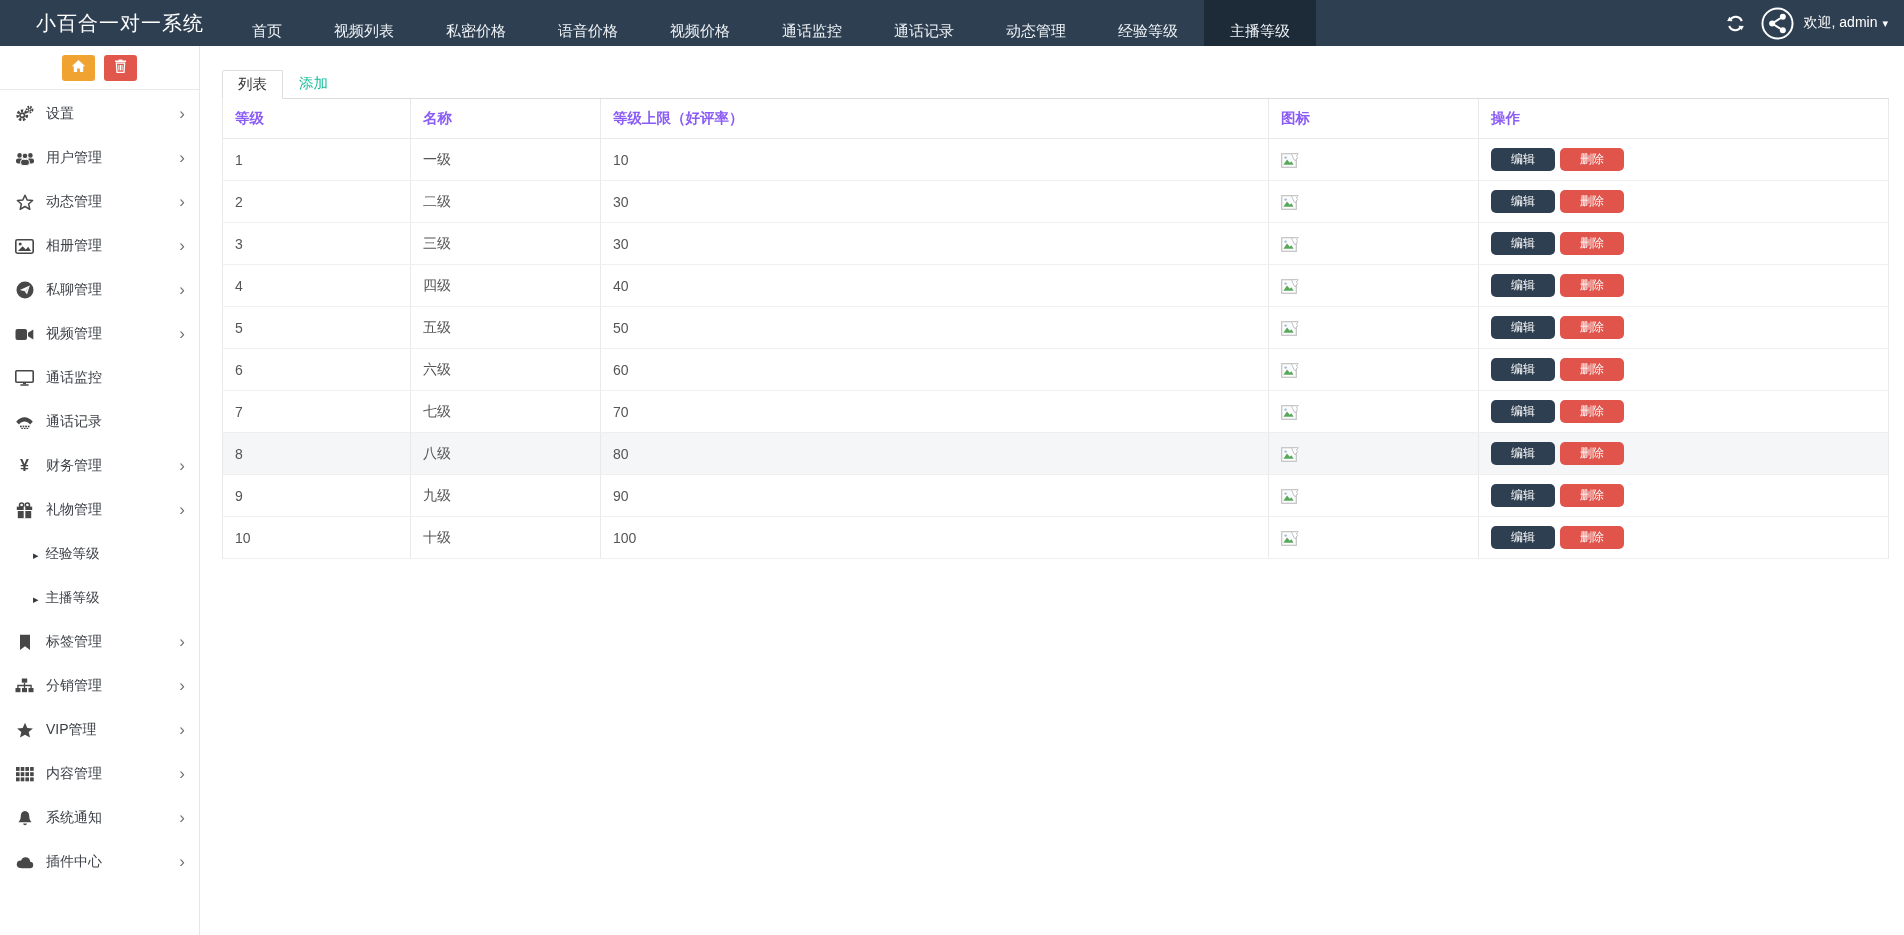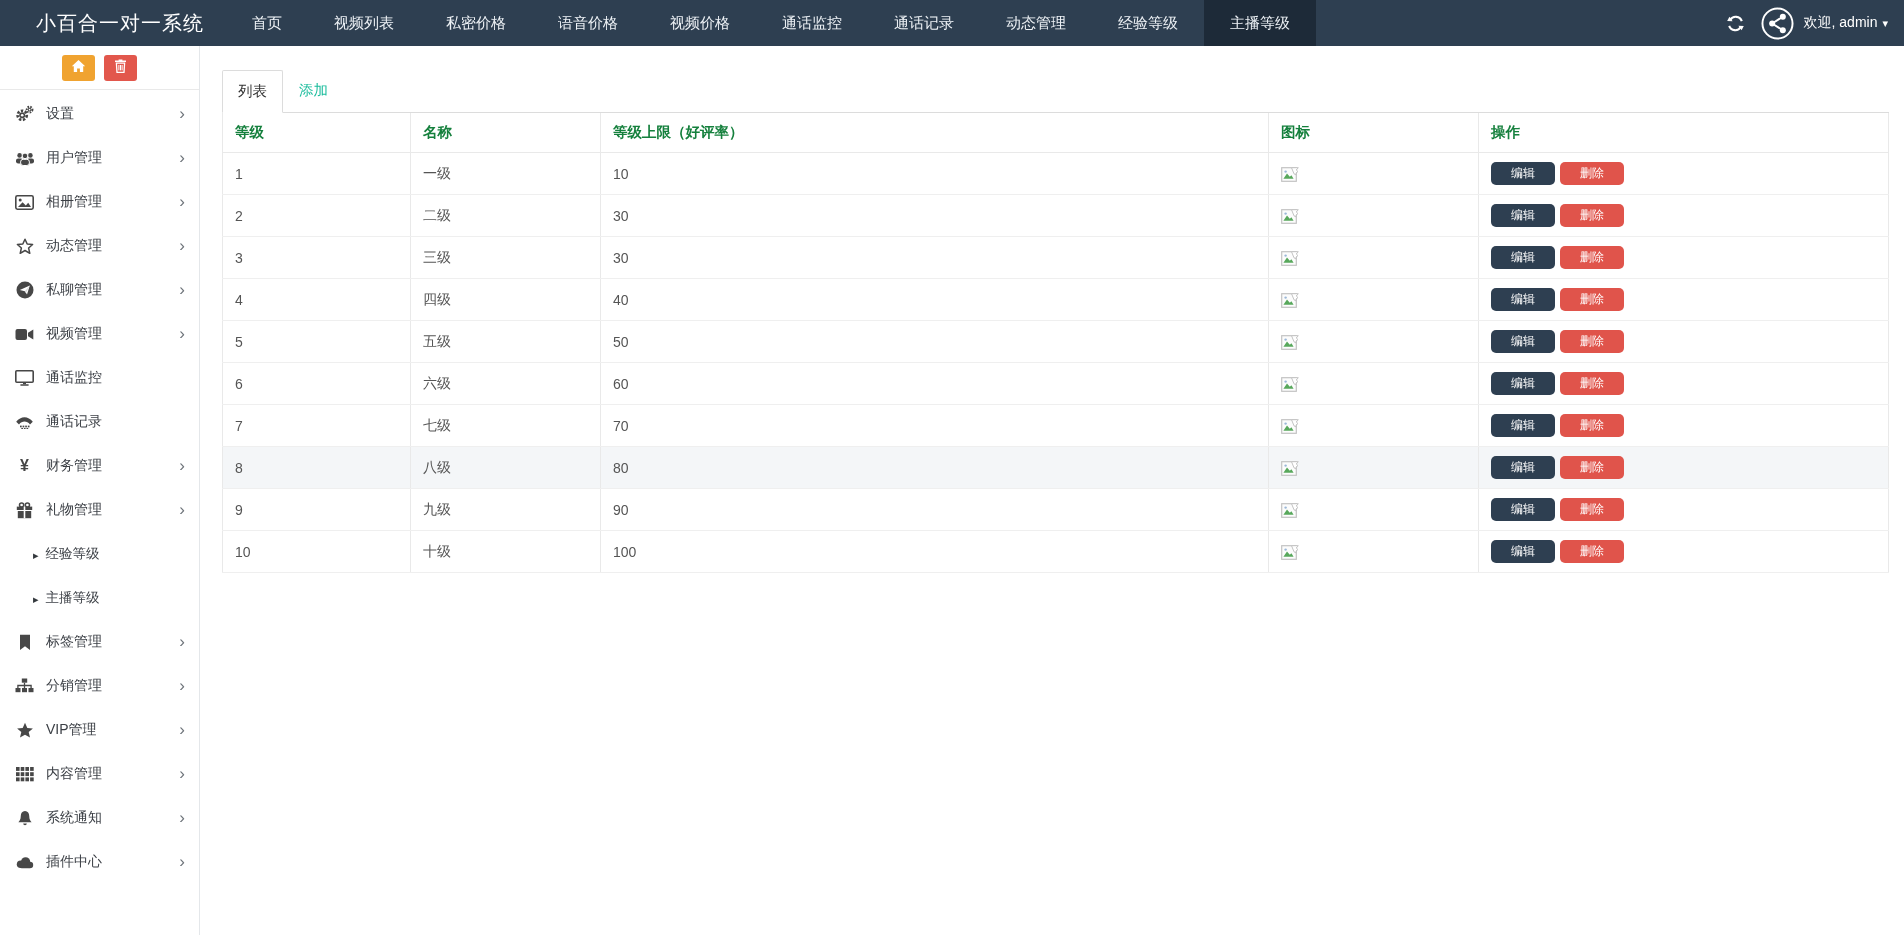--- a/index.html
+++ b/index.html
@@ -4,21 +4,21 @@
 <style>
   * { box-sizing: border-box; margin: 0; padding: 0; }
   html,body { width:1904px; height:935px; overflow:hidden; background:#fff;
     font-family:"Liberation Sans","DejaVu Sans",sans-serif; }
 
   
   .navbar { position:absolute; top:0; left:0; right:0; height:46px; background:#2e3f51;
     display:flex; align-items:center; color:#fff; z-index:20; }
   .brand { font-size:20px; font-weight:500; color:#fff; padding-left:36px; letter-spacing:1px; white-space:nowrap; }
   .nav-items { display:flex; height:46px; margin-left:22px; }
-  .nav-item { display:block; line-height:46px; padding:0 26px; font-size:15px; color:#eef2f6;
+  .nav-item { display:block; line-height:46px; padding:8px 26px; font-size:15px; color:#eef2f6;
     text-decoration:none; cursor:pointer; white-space:nowrap; }
   .nav-item.active { background:#1d2a38; }
   .nav-right { margin-left:auto; display:flex; align-items:center; padding-right:16px; }
   .nav-right .icon { display:inline-flex; align-items:center; cursor:pointer; }
   .refresh-wrap { margin-right:16px; }
   .avatar-wrap { margin-right:10px; }
   .welcome { font-size:14px; color:#fff; cursor:pointer; white-space:nowrap; }
   .caret::after { content:"▾"; font-size:11px; margin-left:5px; color:#fff; }
 
   
@@ -40,27 +40,27 @@
   .chev::after { content:"›"; font-size:17px; color:#6f757b; }
   .submenu-item { height:44px; display:flex; align-items:center; padding-left:33px; font-size:13.5px;
     color:#3b3f45; cursor:pointer; }
   .submarker { margin-right:7px; }
   .submarker::after { content:"▸"; font-size:11px; color:#33383d; }
 
   
   .main { position:absolute; top:46px; left:200px; right:0; bottom:0; background:#fff;
     padding:24px 15px 0 22px; }
   .tabs { display:flex; border-bottom:1px solid #dcdcdc; }
-  .tab { padding:11px 15px; font-size:14.5px; cursor:pointer; }
+  .tab { padding:4px 15px; font-size:14.5px; cursor:pointer; }
   .tab.active { border:1px solid #dcdcdc; border-bottom:1px solid #fff; margin-bottom:-1px;
     background:#fff; color:#333; border-radius:2px 2px 0 0; }
   .tab.add { color:#1abc9c; margin-left:1px; }
 
   table { width:100%; border-collapse:collapse; table-layout:fixed; }
-  th { text-align:left; font-size:14.5px; font-weight:bold; color:#15803d;
+  th { text-align:left; font-size:14.5px; font-weight:bold; color:#8b5cf6;
     padding:10px 12px; border:1px solid #e9e9e9; border-top:none; background:#fff; }
   td { font-size:14px; color:#555; padding:9px 12px; border:1px solid #efefef;
     border-left:1px solid #e9e9e9; border-right:1px solid #e9e9e9; background:#fff; }
   tr.hovered td { background:#f4f6f8; }
   td .icon { display:inline-flex; vertical-align:middle; }
   .btn { border:none; border-radius:5px; color:#fff; font-size:12px; padding:3px 20px;
     cursor:pointer; font-family:Liberation Sans, sans-serif; }
   .btn.edit { background:#2e3f51; }
   .btn.del { background:#e0544b; margin-left:5px; }
 </style>
@@ -142,36 +142,36 @@
             <rect x="11.8" y="7.4" width="7.2" height="5" rx="2.2" fill="#474747"></rect>
             <circle cx="10" cy="4.9" r="2.8" fill="#474747" stroke="#fff" stroke-width="1"></circle>
             <rect x="5.6" y="8.3" width="8.8" height="6.2" rx="2.6" fill="#474747" stroke="#fff" stroke-width="1"></rect>
           </svg>
         </span>
         <span>用户管理</span>
         <span class="chev"></span>
       </li>
       <li class="menu-item">
         <span class="icon">
+          <svg width="18" height="17" viewBox="0 0 18 17">
+            <path d="M9 1.2 L11.2 6 L16.6 6.5 L12.6 10 L13.8 15.3 L9 12.5 L4.2 15.3 L5.4 10 L1.4 6.5 L6.8 6 Z" fill="none" stroke="#474747" stroke-width="1.5" stroke-linejoin="round"></path>
+          </svg>
+        </span>
+        <span>动态管理</span>
+        <span class="chev"></span>
+      </li>
+      <li class="menu-item">
+        <span class="icon">
           <svg width="19" height="15" viewBox="0 0 19 15">
             <rect x="0.8" y="0.8" width="17.4" height="13.4" rx="1.6" fill="none" stroke="#474747" stroke-width="1.6"></rect>
             <circle cx="5.2" cy="5" r="1.5" fill="#474747"></circle>
             <path d="M3 12 L7.6 7.2 L10.8 10.4 L13.2 7.8 L16 12 Z" fill="#474747"></path>
           </svg>
         </span>
         <span>相册管理</span>
-        <span class="chev"></span>
-      </li>
-      <li class="menu-item">
-        <span class="icon">
-          <svg width="18" height="17" viewBox="0 0 18 17">
-            <path d="M9 1.2 L11.2 6 L16.6 6.5 L12.6 10 L13.8 15.3 L9 12.5 L4.2 15.3 L5.4 10 L1.4 6.5 L6.8 6 Z" fill="none" stroke="#474747" stroke-width="1.5" stroke-linejoin="round"></path>
-          </svg>
-        </span>
-        <span>动态管理</span>
         <span class="chev"></span>
       </li>
       <li class="menu-item">
         <span class="icon">
           <svg width="18" height="18" viewBox="0 0 18 18">
             <circle cx="9" cy="9" r="8.5" fill="#474747"></circle>
             <path d="M3.8 8.9 L13.8 4.6 L11 13.6 L8.9 10.2 Z" fill="#fff"></path>
             <path d="M8.9 10.2 L13.8 4.6 L9.9 11.9 Z" fill="#d9d9d9"></path>
           </svg>
         </span>

